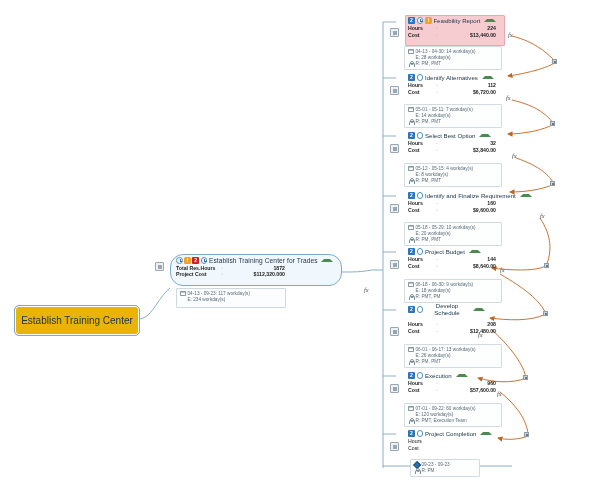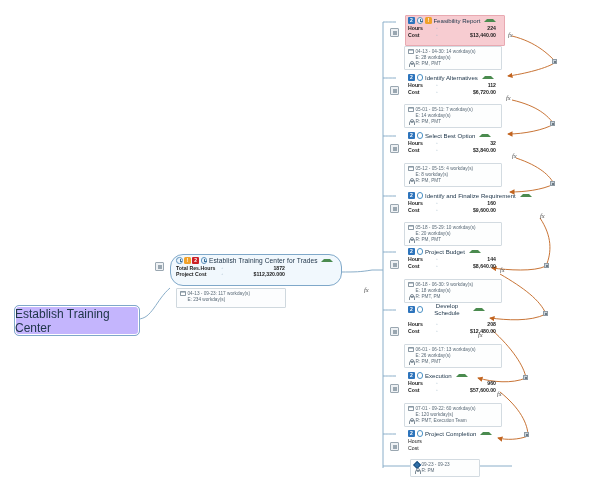--- a/index.html
+++ b/index.html
@@ -9,23 +9,23 @@
     font-family:"Liberation Sans","DejaVu Sans",sans-serif;
     font-size:5.4px;color:#1b1b1b;
   }
   .canvas{position:absolute;left:0;top:0;width:600px;height:494px;}
   svg.links{position:absolute;left:0;top:0;width:600px;height:494px;overflow:visible;}
 
   
   .root-node{
     position:absolute;left:14px;top:305px;width:124px;height:29px;
     border:1px solid #7fa8c9;border-radius:5px;
-    background:#c4b5fd;
+    background:#eab308;
     display:flex;align-items:center;justify-content:center;
-    font-size:12px;color:#20364a;
+    font-size:10px;color:#20364a;
     box-shadow:0 0 0 1px #ffffff inset;
   }
 
   
   .central{
     position:absolute;left:170px;top:254px;width:170px;height:30px;
     border:1px solid #7fa8c9;border-radius:13px;
     background:#f1f8fd;
   }
   .central .title-row{

